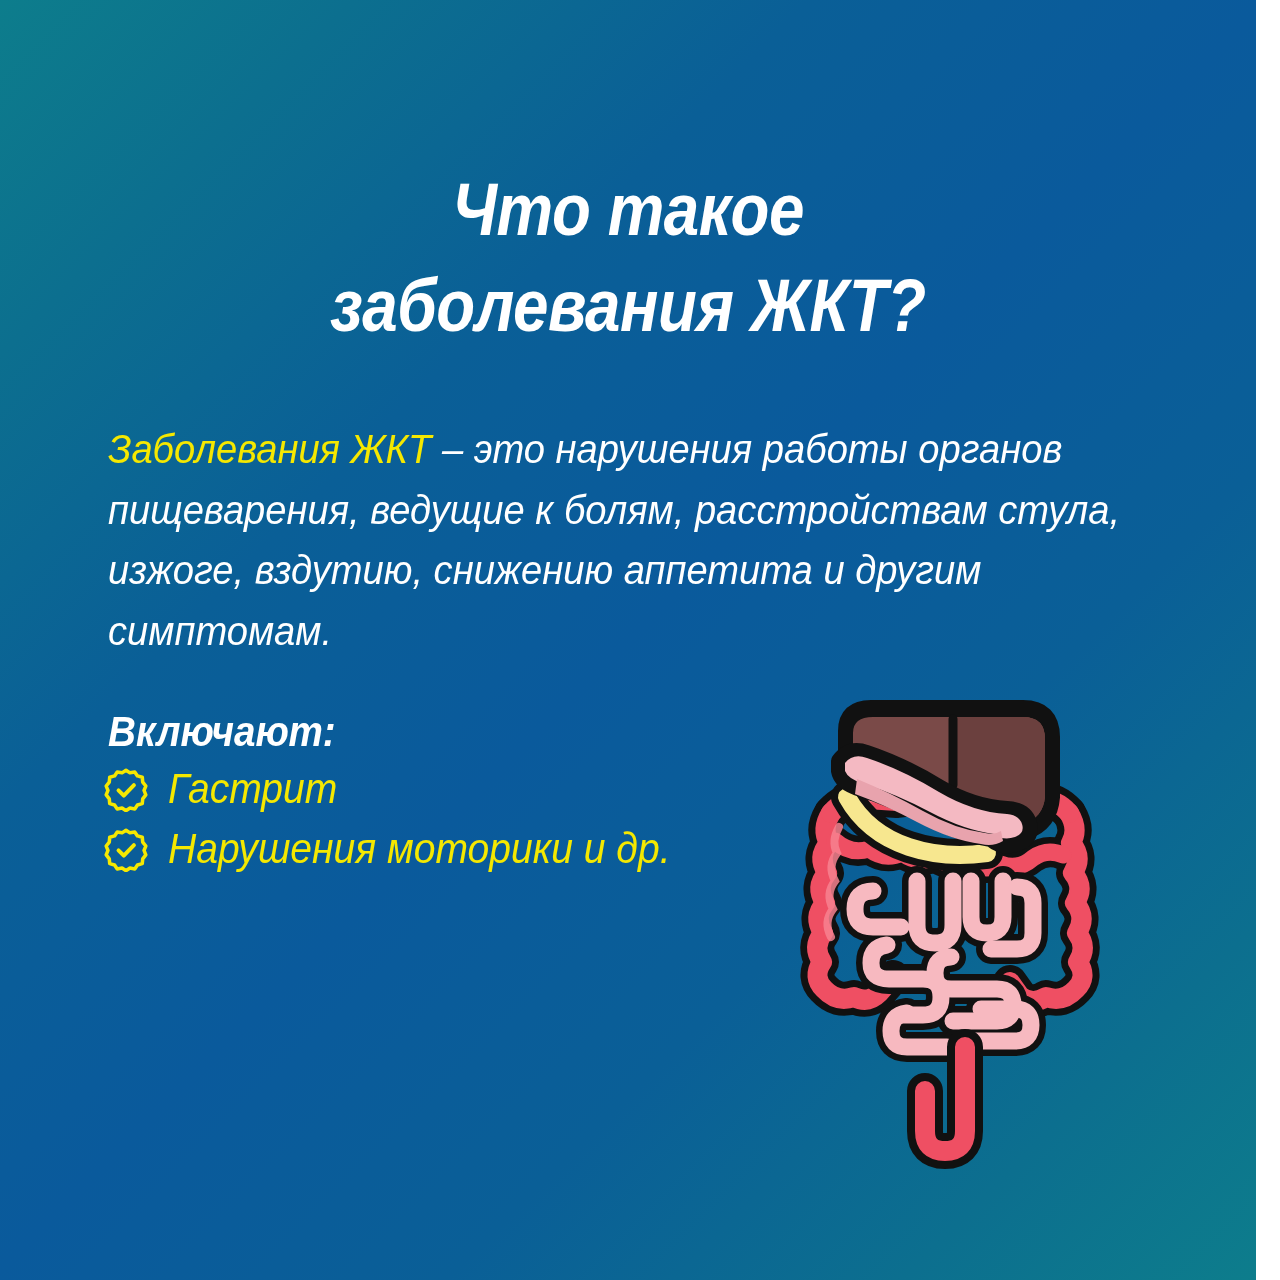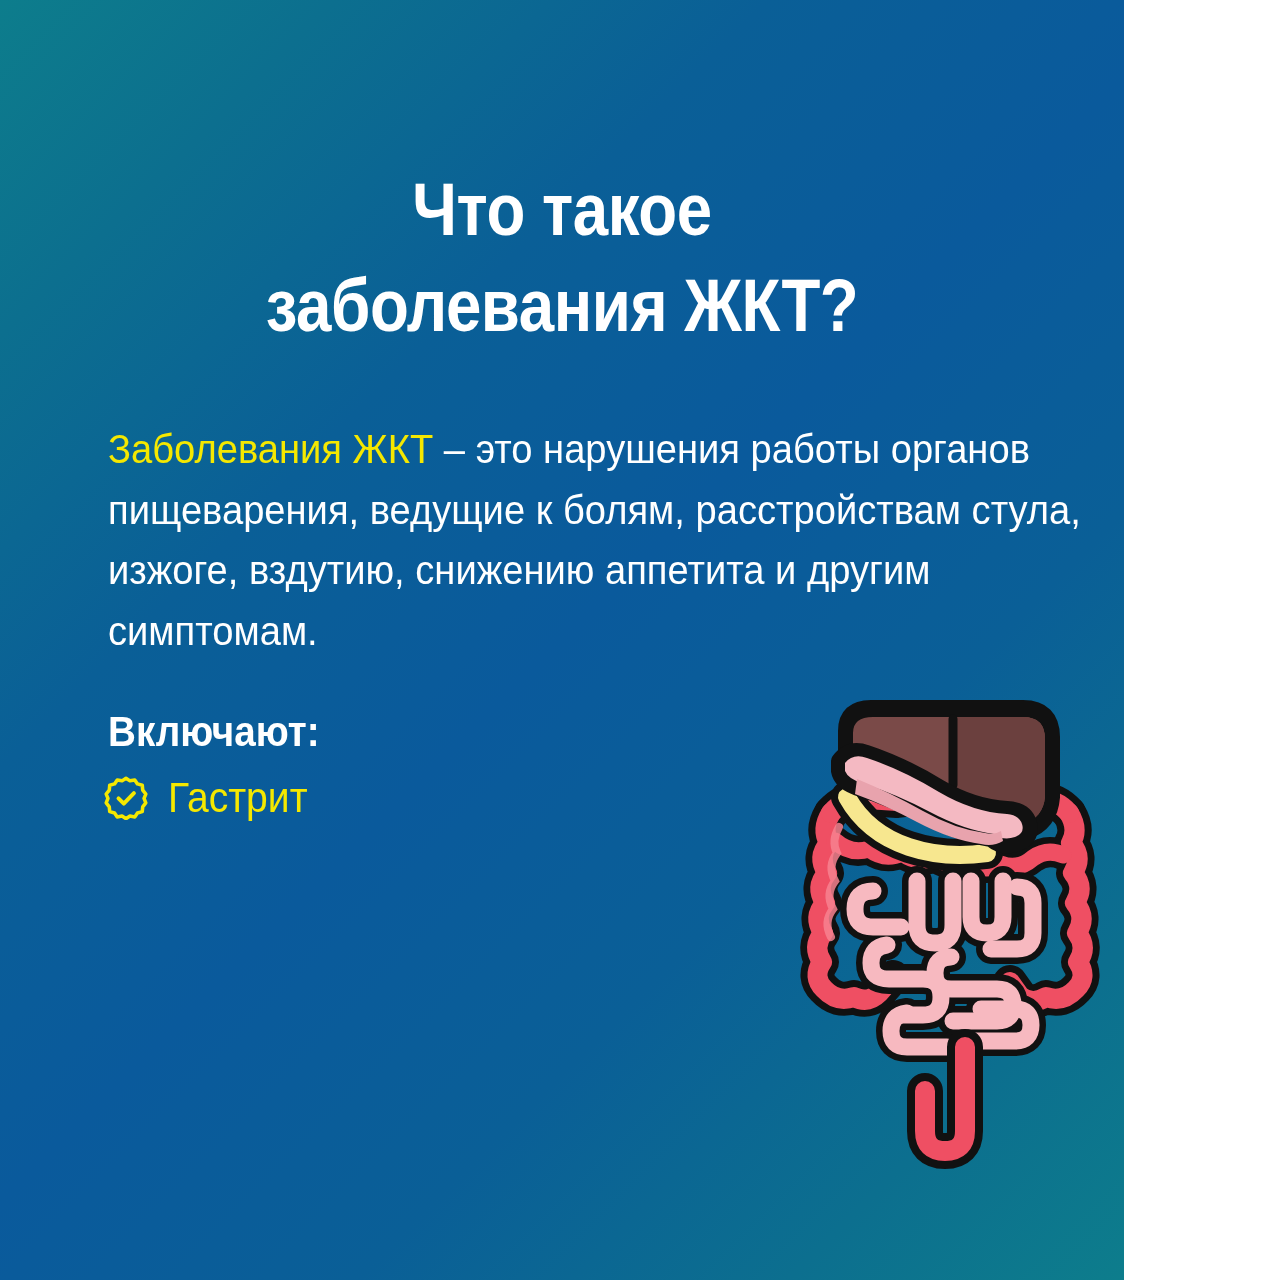--- a/index.html
+++ b/index.html
@@ -8,32 +8,33 @@
   }
   body {
     width: 1280px;
     height: 1280px;
     overflow: hidden;
     font-family: "Liberation Sans", "DejaVu Sans", sans-serif;
   }
 
   .poster {
     position: relative;
-    width: 1124px;
+    width: 1256px;
     height: 1280px;
     background:
       linear-gradient(135deg,
         #0d7d8c 0%,
         #0c6f8f 14%,
         #0a5f97 32%,
         #0a5a9c 50%,
         #0a5f97 68%,
         #0c6f8f 86%,
         #0d7d8c 100%);
     overflow: hidden;
+    font-style: italic;
   }
 
   
   .title {
     position: absolute;
     left: 0;
     right: 0;
     top: 112px;
     text-align: center;
     color: #ffffff;
@@ -79,21 +80,20 @@
   .checklist {
     position: absolute;
     left: 104px;
     top: 768px;
     margin: 0;
     padding: 0;
     list-style: none;
   }
   .checklist li {
     display: flex;
-    align-items: center;
     height: 60px;
     gap: 20px;
   }
   .badge-icon {
     flex: 0 0 auto;
     width: 44px;
     height: 44px;
     display: block;
   }
   .item-label {
@@ -141,20 +141,27 @@
         <path d="M50 5 L59 11 L70 9 L76 18 L87 21 L88 32 L95 41 L91 51 L95 61 L88 70 L87 81 L76 84 L70 93 L59 91 L50 97 L41 91 L30 93 L24 84 L13 81 L12 70 L5 61 L9 51 L5 41 L12 32 L13 21 L24 18 L30 9 L41 11 Z" fill="none" stroke="#f5e800" stroke-width="8" stroke-linejoin="round"></path>
         <path d="M33 51 L45 63 L68 39" fill="none" stroke="#f5e800" stroke-width="9" stroke-linecap="round" stroke-linejoin="round"></path>
       </svg>
       <span class="item-label">Гастрит</span>
     </li>
 
 
 
 
 
+    <li>
+      <svg class="badge-icon" viewBox="0 0 100 100" aria-hidden="true">
+        <path d="M50 5 L59 11 L70 9 L76 18 L87 21 L88 32 L95 41 L91 51 L95 61 L88 70 L87 81 L76 84 L70 93 L59 91 L50 97 L41 91 L30 93 L24 84 L13 81 L12 70 L5 61 L9 51 L5 41 L12 32 L13 21 L24 18 L30 9 L41 11 Z" fill="none" stroke="#f5e800" stroke-width="8" stroke-linejoin="round"></path>
+        <path d="M33 51 L45 63 L68 39" fill="none" stroke="#f5e800" stroke-width="9" stroke-linecap="round" stroke-linejoin="round"></path>
+      </svg>
+      <span class="item-label">Нарушения моторики и др.</span>
+    </li>
 
   </ul>
 
   <div class="organ-illustration">
     <svg viewBox="0 0 310 475" xmlns="http://www.w3.org/2000/svg" aria-hidden="true">
 
       <g>
 
         <path d="M36 118
                  q-10 16 -2 30 q-12 14 -2 30 q-12 14 -2 30 q-12 14 -2 30

